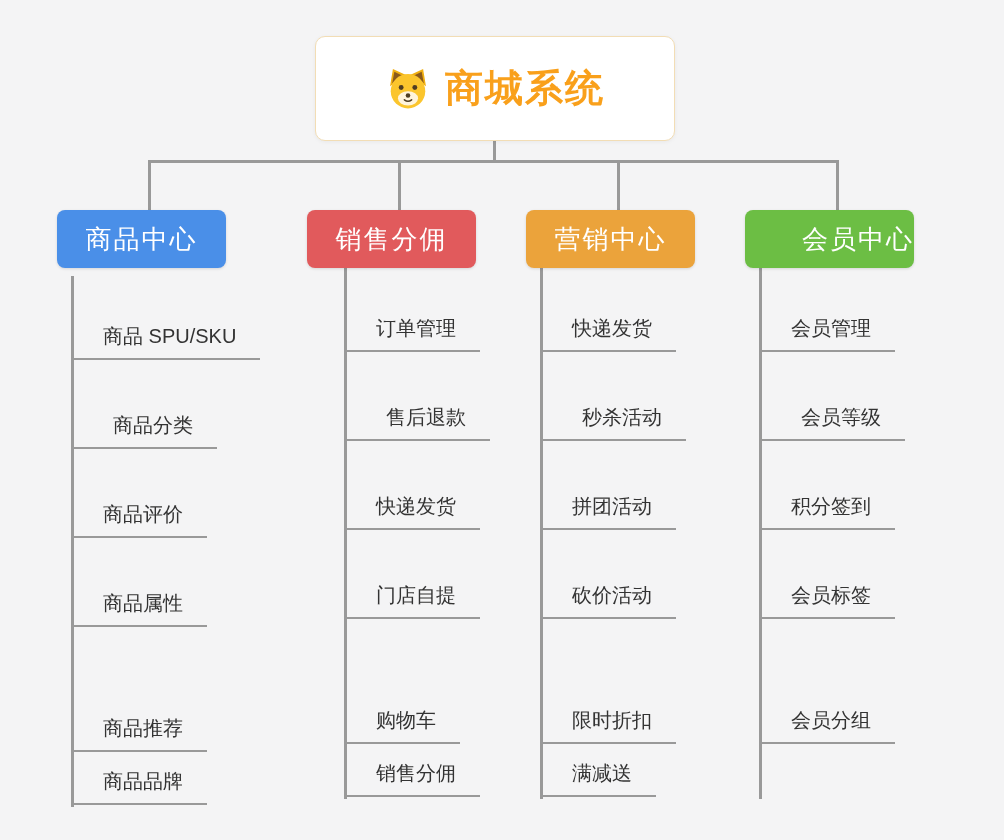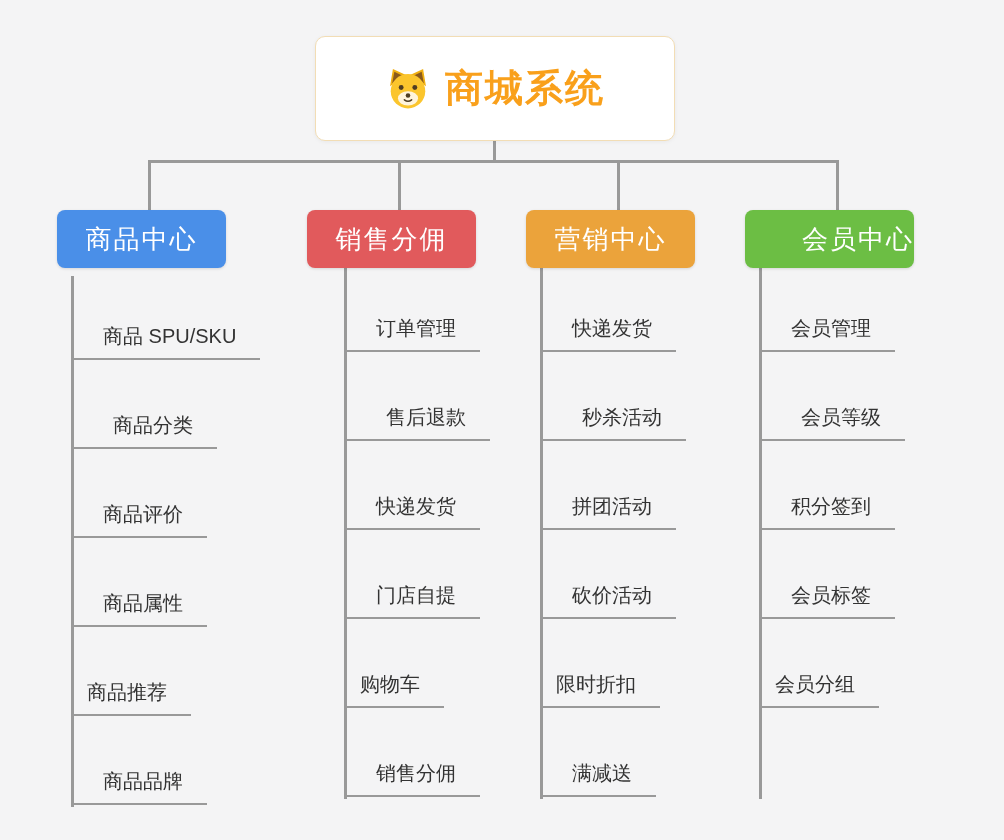--- a/index.html
+++ b/index.html
@@ -49,21 +49,21 @@
 
   
   .child{
     position:absolute;
     padding:0 24px 8px 32px;
     border-bottom:2px solid #999999;
     font-size:20px;line-height:28px;color:#333333;
     white-space:nowrap;
   }
   .row0{top:314px;} .row1{top:403px;padding-left:42px;} .row2{top:492px;}
-  .row3{top:581px;} .row4{top:670px;padding-left:16px;} .row5{top:759px;}
+  .row3{top:581px;} .row4{top:706px;} .row5{top:759px;}
 </style>
 </head>
 <body>
 
 <div class="canvas">
 
   <div class="line root-stem"></div>
   <div class="line h-bus"></div>
   <div class="line drop drop0"></div>
   <div class="line drop drop1"></div>

